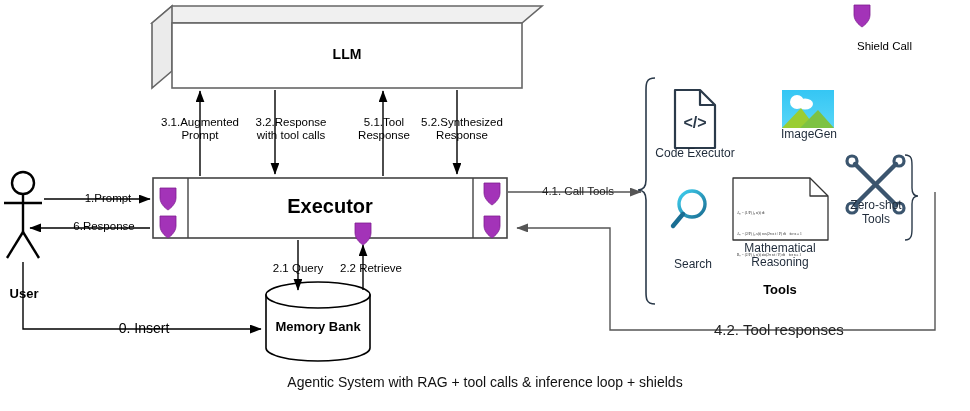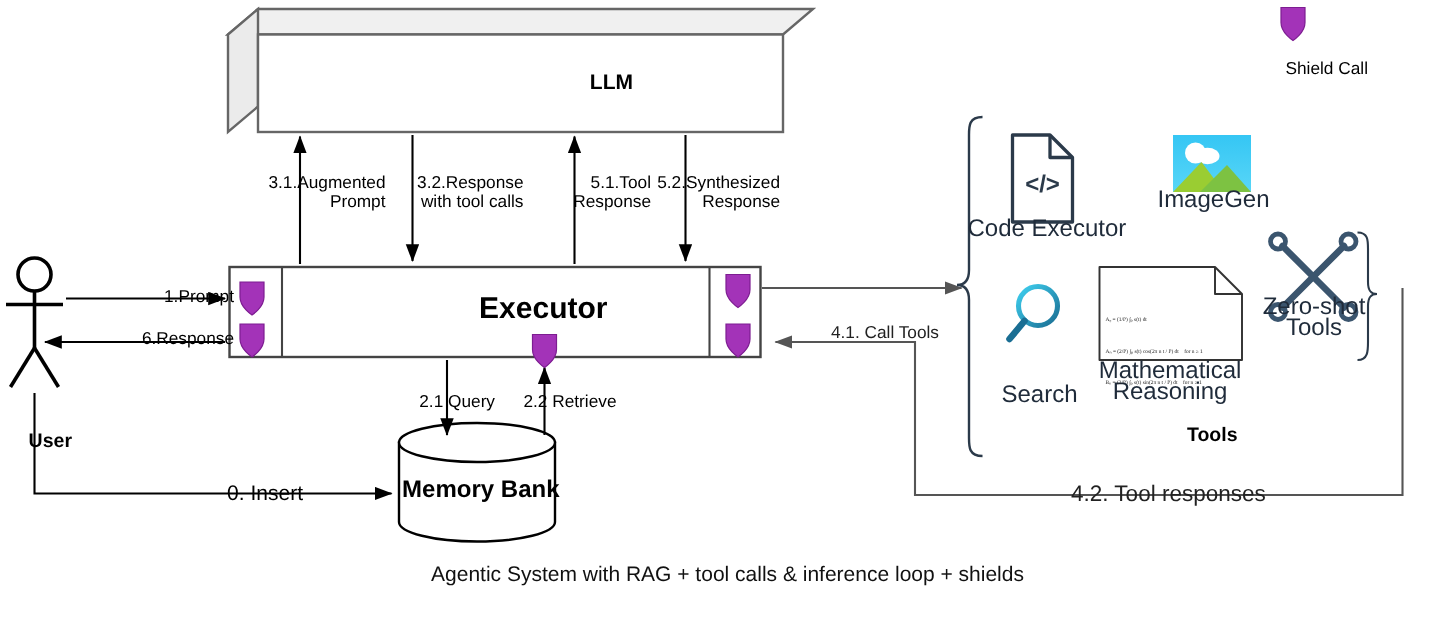--- a/index.html
+++ b/index.html
@@ -1,20 +1,20 @@
 <!DOCTYPE html>
 <html><head>
 <meta charset="utf-8">
 <style>
   html,body{margin:0;padding:0;background:#ffffff;}
   body{width:970px;height:411px;font-family:"Liberation Sans",sans-serif;color:#000;}
   #stage{position:relative;width:970px;height:411px;overflow:hidden;}
-  .lbl{position:absolute;font-size:11.5px;line-height:13px;color:#000;white-space:pre;text-align:right;}
+  .lbl{position:absolute;font-size:11.5px;line-height:13px;color:#000;white-space:pre;text-align:center;}
   .lbl-b{font-weight:bold;}
-  .tool-lbl{position:absolute;font-size:16px;line-height:14px;color:#1f2b3a;text-align:center;white-space:pre;}
+  .tool-lbl{position:absolute;font-size:12px;line-height:14px;color:#1f2b3a;text-align:center;white-space:pre;}
   svg{display:block;}
   #svgmain{position:absolute;left:0;top:0;}
 </style>
 </head>
 <body>
 
 <div id="stage">
 
   <svg id="svgmain" width="970" height="411" viewBox="0 0 970 411">
     <defs>
@@ -133,38 +133,38 @@
       <path d="M160,216 L176,216 L176,226 C176,233 168,238 168,238 C168,238 160,233 160,226 Z"></path>
       <path d="M355,223 L371,223 L371,233 C371,240 363,245 363,245 C363,245 355,240 355,233 Z"></path>
       <path d="M484,183 L500,183 L500,193 C500,200 492,205 492,205 C492,205 484,200 484,193 Z"></path>
       <path d="M484,216 L500,216 L500,226 C500,233 492,238 492,238 C492,238 484,233 484,226 Z"></path>
       <path d="M854,5 L870,5 L870,15 C870,22 862,27 862,27 C862,27 854,22 854,15 Z"></path>
     </g>
   </svg>
 
   <div class="lbl lbl-b" style="left:272px;top:48px;width:150px;font-size:14px;">LLM</div>
   <div class="lbl lbl-b" style="left:255px;top:200px;width:150px;font-size:20px;">Executor</div>
-  <div class="lbl lbl-b" style="left:263px;top:320px;width:110px;font-size:16px;">Memory Bank</div>
+  <div class="lbl lbl-b" style="left:263px;top:320px;width:110px;font-size:13px;">Memory Bank</div>
   <div class="lbl lbl-b" style="left:0px;top:262px;width:48px;font-size:13px;margin-top:25px;">User</div>
   <div class="lbl lbl-b" style="left:735px;top:283px;width:90px;font-size:13px;">Tools</div>
 
   <div class="lbl" style="left:60px;top:192px;width:96px;">1.Prompt</div>
   <div class="lbl" style="left:52px;top:220px;width:104px;">6.Response</div>
   <div class="lbl" style="left:86px;top:322px;width:116px;font-size:14px;">0. Insert</div>
   <div class="lbl" style="left:266px;top:262px;width:64px;">2.1 Query</div>
   <div class="lbl" style="left:331px;top:262px;width:80px;">2.2 Retrieve</div>
   <div class="lbl" style="left:143px;top:116px;width:114px;">3.1.Augmented
 Prompt</div>
   <div class="lbl" style="left:233px;top:116px;width:116px;">3.2.Response
 with tool calls</div>
   <div class="lbl" style="left:334px;top:116px;width:100px;">5.1.Tool
 Response</div>
   <div class="lbl" style="left:404px;top:116px;width:116px;">5.2.Synthesized
 Response</div>
-  <div class="lbl" style="left:530px;top:185px;width:96px;color:#222;margin-top:31px;">4.1. Call Tools</div>
+  <div class="lbl" style="left:530px;top:185px;width:96px;color:#222;">4.1. Call Tools</div>
   <div class="lbl" style="left:714px;top:323px;width:124px;color:#222;font-size:15px;">4.2. Tool responses</div>
 
   <div class="tool-lbl" style="left:645px;top:146px;width:100px;">Code Executor</div>
   <div class="tool-lbl" style="left:770px;top:127px;width:78px;">ImageGen</div>
   <div class="tool-lbl" style="left:664px;top:257px;width:58px;">Search</div>
   <div class="tool-lbl" style="left:730px;top:241px;width:100px;">Mathematical
 Reasoning</div>
   <div class="tool-lbl" style="left:838px;top:198px;width:76px;">Zero-shot
 Tools</div>
 

